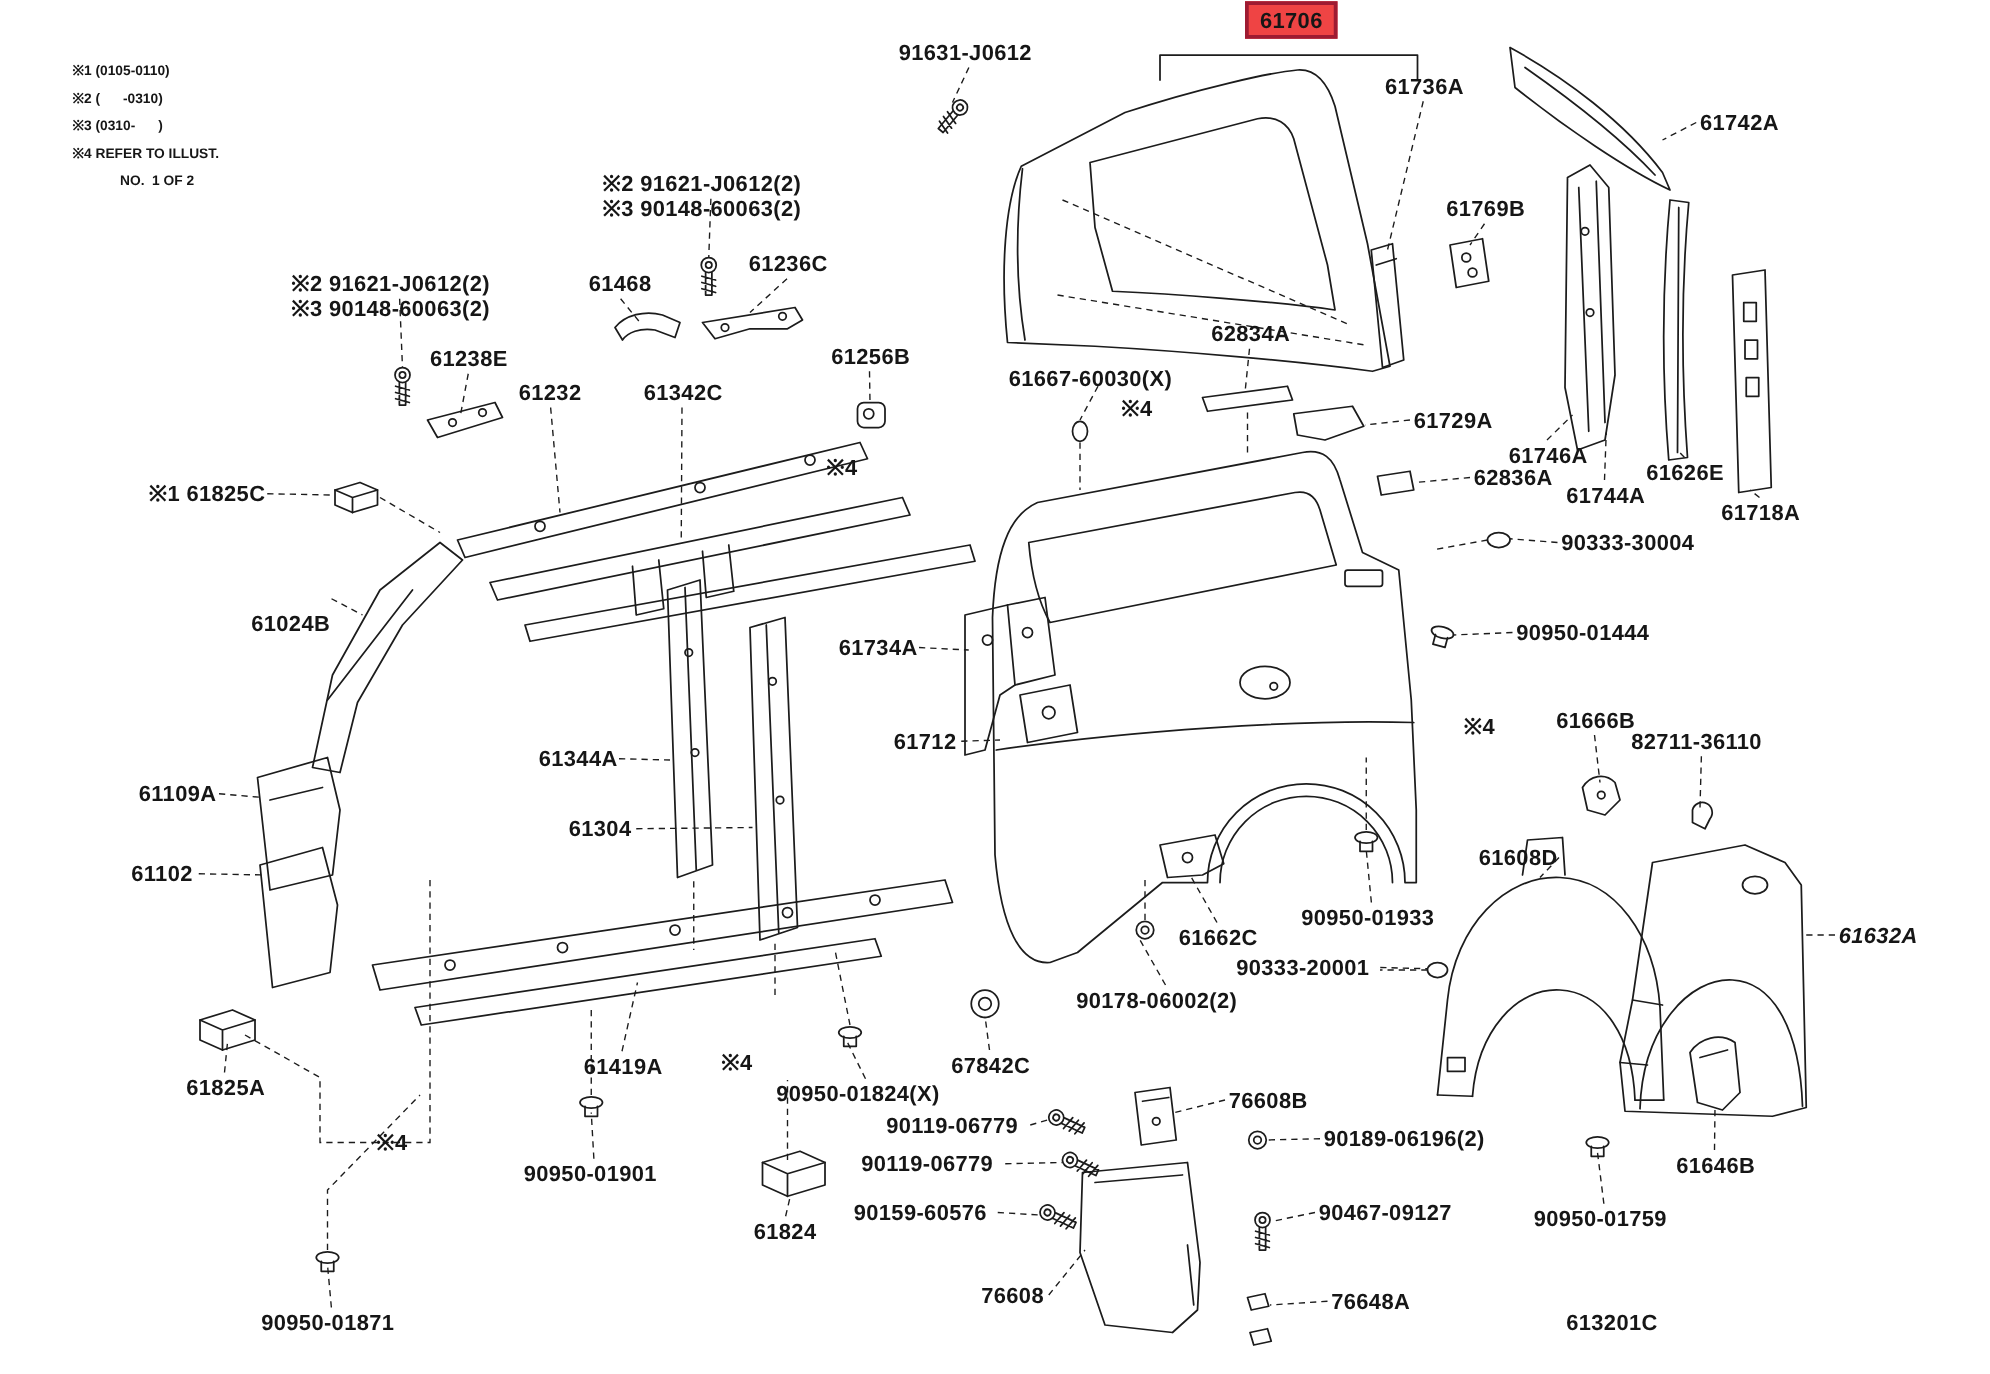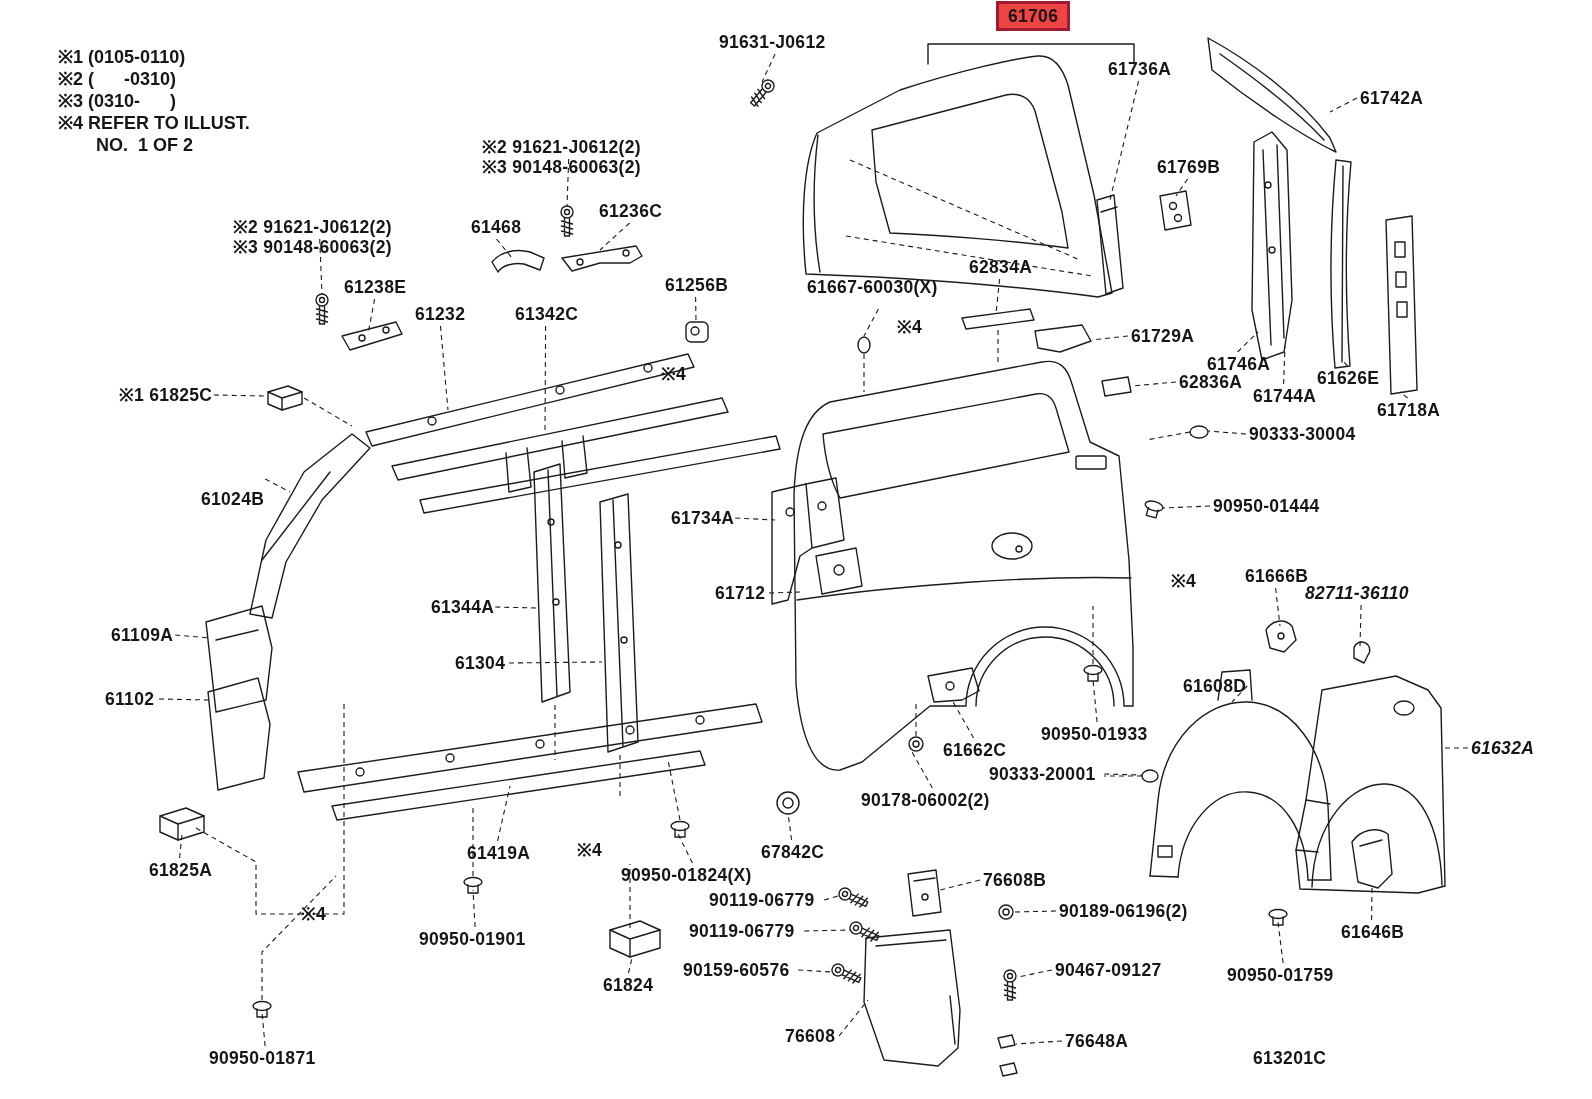--- a/index.html
+++ b/index.html
@@ -14,21 +14,21 @@
   .leader{stroke:#1c1c1c;stroke-width:1.1;stroke-dasharray:5 4}
   .lbl{
     position:absolute;font-weight:700;font-size:17.5px;color:#161616;
     letter-spacing:.3px;white-space:pre;line-height:20px;z-index:4;
   }
   .lbl.hl{
     border:3.5px solid var(--hl,#9e1b32);
     padding:2px 9px;background:#ef4444;margin-left:-12px;margin-top:-9px;z-index:6;
   }
   .note-block{position:absolute;left:58px;top:46px;z-index:4}
-  .note-line{font-weight:700;font-size:18px;color:#161616;line-height:22px;white-space:pre}
+  .note-line{font-weight:700;font-size:11px;color:#161616;line-height:22px;white-space:pre}
   .note-line:nth-child(5){padding-left:38px}
 </style>
 </head>
 <body>
 
 <div id="canvas">
 
   <svg id="art" viewBox="0 0 1592 1099" aria-hidden="true">
     <defs>
       <g id="bolt" class="ln">
@@ -261,36 +261,36 @@
       <div class="lbl" style="left: 482px; top: 137px;">※2 91621-J0612(2)</div>
       <div class="lbl" style="left: 482px; top: 157px;">※3 90148-60063(2)</div>
       <div class="lbl" style="left: 1157px; top: 157px;">61769B</div>
       <div class="lbl" style="left: 471px; top: 217px;">61468</div>
       <div class="lbl" style="left: 599px; top: 201px;">61236C</div>
       <div class="lbl" style="left: 233px; top: 217px;">※2 91621-J0612(2)</div>
       <div class="lbl" style="left: 233px; top: 237px;">※3 90148-60063(2)</div>
       <div class="lbl" style="left: 344px; top: 277px;">61238E</div>
       <div class="lbl" style="left: 665px; top: 275px; text-align: center;">61256B</div>
       <div class="lbl" style="left: 969px; top: 257px;">62834A</div>
-      <div class="lbl" style="left: 807px; top: 277px;">61667-60030(X)</div>
+      <div class="lbl" style="left: 807px; top: 293px;">61667-60030(X)</div>
       <div class="lbl" style="left: 415px; top: 304px;">61232</div>
       <div class="lbl" style="left: 515px; top: 304px;">61342C</div>
       <div class="lbl" style="left: 1131px; top: 326px;">61729A</div>
       <div class="lbl" style="left: 1207px; top: 354px;">61746A</div>
       <div class="lbl" style="left: 1179px; top: 372px;">62836A</div>
       <div class="lbl" style="left: 1253px; top: 386px;">61744A</div>
       <div class="lbl" style="left: 1317px; top: 368px;">61626E</div>
       <div class="lbl" style="left: 119px; top: 385px;">※1 61825C</div>
       <div class="lbl" style="left: 1377px; top: 400px;">61718A</div>
       <div class="lbl" style="left: 1249px; top: 424px;">90333-30004</div>
       <div class="lbl" style="left: 201px; top: 469px; margin-top: 20px;">61024B</div>
       <div class="lbl" style="left: 1213px; top: 496px;">90950-01444</div>
       <div class="lbl" style="left: 671px; top: 508px;">61734A</div>
       <div class="lbl" style="left: 1245px; top: 566px;">61666B</div>
-      <div class="lbl" style="left: 1305px; top: 583px; font-style: italic;">82711-36110</div>
+      <div class="lbl" style="left: 1305px; top: 583px;">82711-36110</div>
       <div class="lbl" style="left: 431px; top: 597px;">61344A</div>
       <div class="lbl" style="left: 715px; top: 583px;">61712</div>
       <div class="lbl" style="left: 111px; top: 625px;">61109A</div>
       <div class="lbl" style="left: 455px; top: 653px;">61304</div>
       <div class="lbl" style="left: 105px; top: 689px;">61102</div>
       <div class="lbl" style="left: 1183px; top: 676px;">61608D</div>
       <div class="lbl" style="left: 1041px; top: 724px;">90950-01933</div>
       <div class="lbl" style="left: 943px; top: 740px;">61662C</div>
       <div class="lbl" style="left: 1471px; top: 738px; font-style: italic;">61632A</div>
       <div class="lbl" style="left: 989px; top: 764px;">90333-20001</div>

